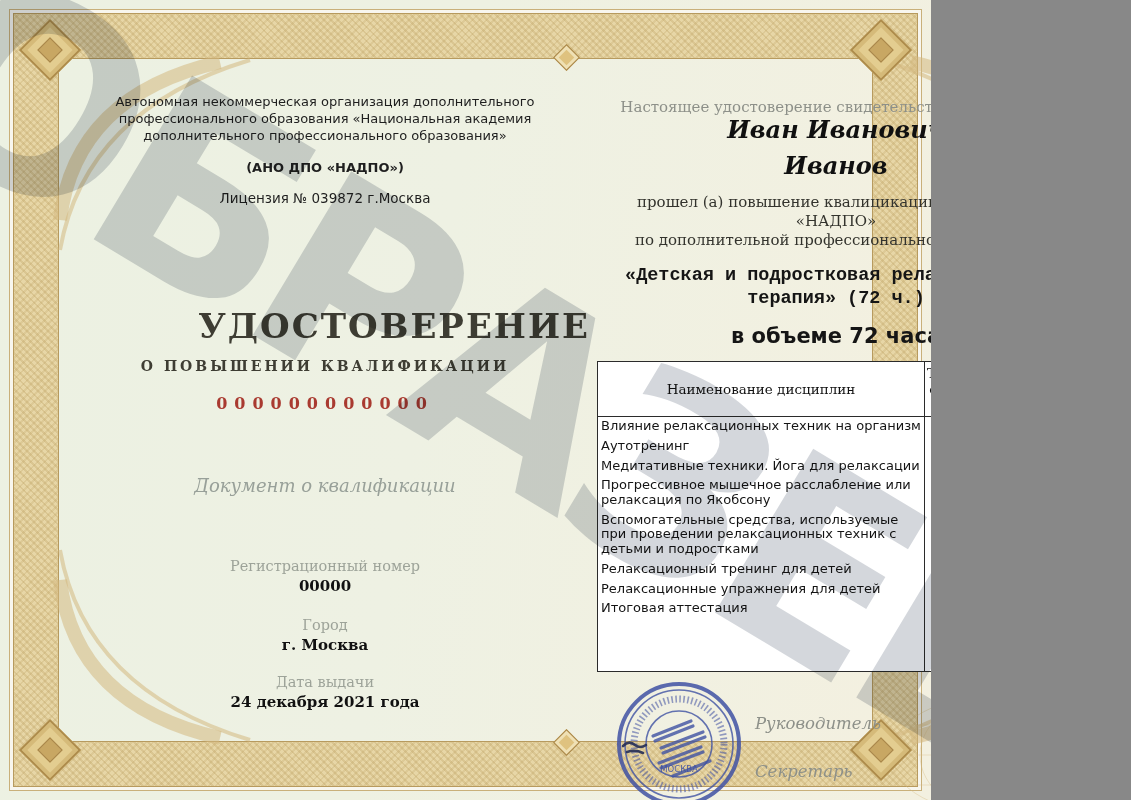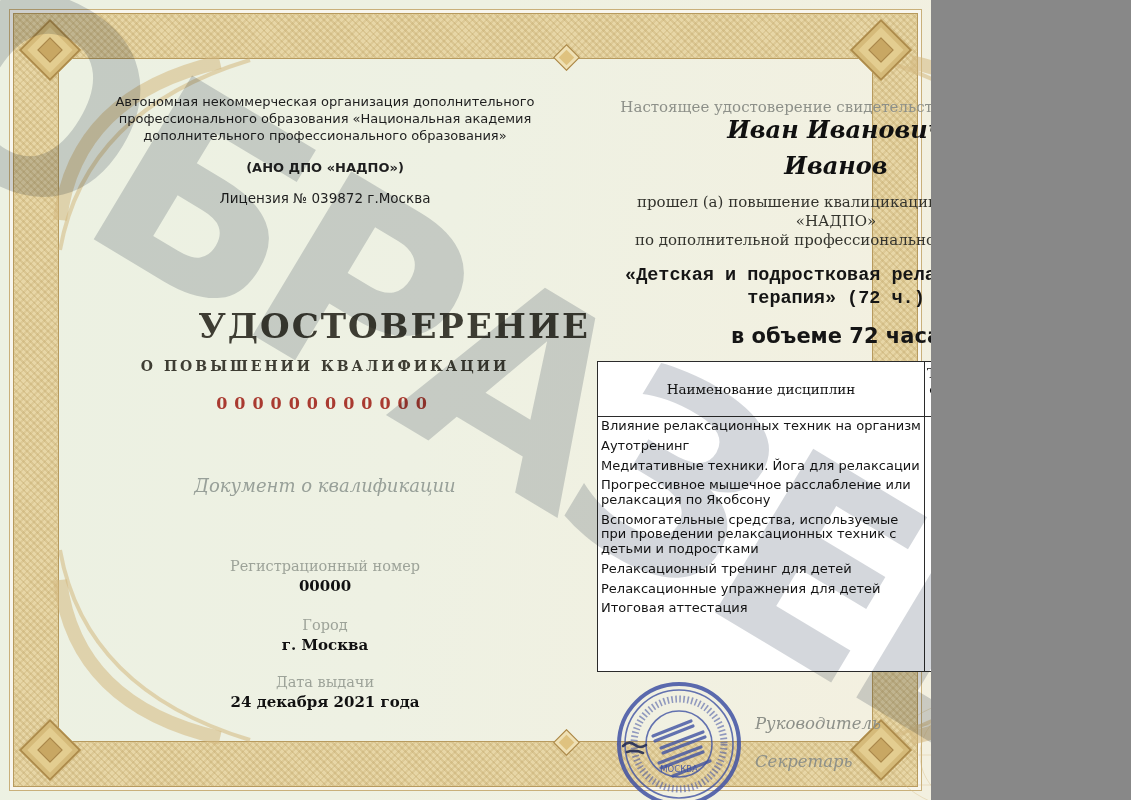--- a/index.html
+++ b/index.html
@@ -75,21 +75,21 @@
                 font-size:13.5px; padding:3px 2px; color:#111; height:32px;}
   table.disc td{border-left:1px solid #2b2b2b; border-right:1px solid #2b2b2b;
                 font-size:13px; line-height:1.13; padding:2.5px 3px; color:#141414; vertical-align:top;}
   td.cell-name{text-align:left; padding-left:5px;}
   td.cell-hours, td.cell-grade{text-align:center;}
   tr.filler td{height:99%;}
   
   .sign-block{position:relative; margin-top:6px; height:150px; text-align:left;}
   .stamp{position:absolute; left:18px; top:2px;}
   .sig-label{position:absolute; left:158px; font-size:16.5px; font-style:italic; color:#8d9089;}
-  .sig-head{top:36px;} .sig-secretary{top:74px;}
+  .sig-head{top:36px;} .sig-secretary{top:84px;}
 </style>
 </head>
 <body>
 
 <div class="paper">
 
   <div class="outer-line"></div>
   <div class="band"></div>
   <div class="inner"></div>
   <svg class="flourish" width="1131" height="800" viewBox="0 0 1131 800">

